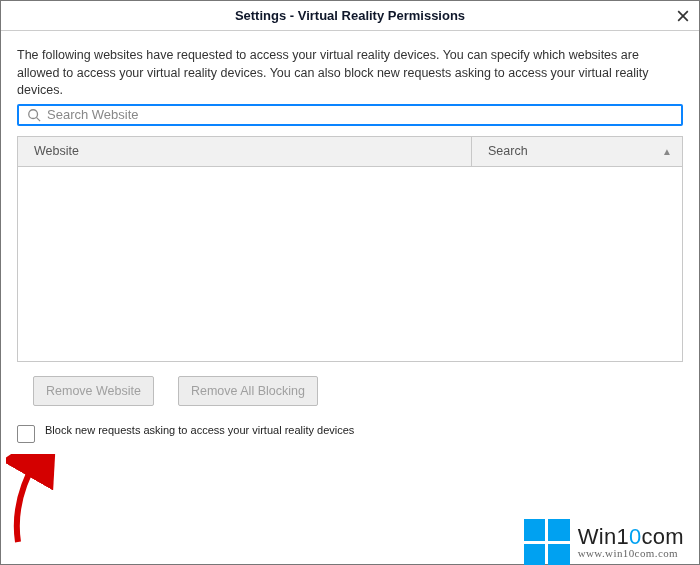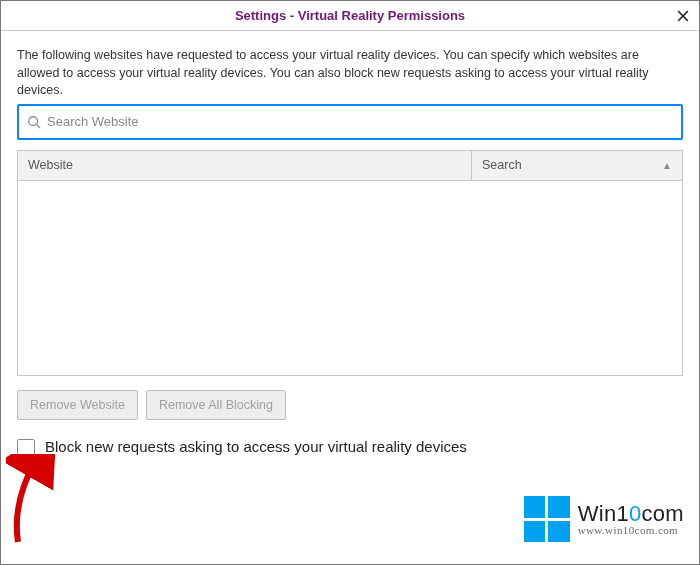--- a/index.html
+++ b/index.html
@@ -1,42 +1,42 @@
 <!DOCTYPE html>
 <html><head>
   <meta charset="utf-8">
   <style>
     * { box-sizing: border-box; margin: 0; padding: 0; }
     html, body { width: 700px; height: 565px; font-family: "Segoe UI", Arial, sans-serif; font-size: 13px; color: #0c0c0d; background: #fff; overflow: hidden; }
     .dialog { width: 700px; height: 565px; display: flex; flex-direction: column; border: 1px solid #777; }
     .titlebar { height: 30px; display: flex; align-items: center; justify-content: center; position: relative; border-bottom: 1px solid #ccc; background: #fff; }
-    .titlebar .title { font-weight: 600; font-size: 13px; color: #701a75; }
+    .titlebar .title { font-weight: 600; font-size: 13px; color: #0f172a; }
     .close-btn { position: absolute; right: 8px; top: 50%; transform: translateY(-50%); width: 16px; height: 16px; cursor: pointer; display: flex; align-items: center; justify-content: center; color: #333; font-size: 15px; }
     .content { padding: 16px 16px 12px 16px; display: flex; flex-direction: column; flex: 1; }
     .intro { font-size: 12.5px; color: #333; line-height: 1.4; margin-bottom: 4px; }
-    .search-wrap { border: 2px solid #0a84ff; border-radius: 2px; height: 36px; display: flex; align-items: center; padding: 0 8px; gap: 6px; margin-bottom: 10px; background: #fff; }
+    .search-wrap { border: 2px solid #0a84ff; border-radius: 2px; height: 22px; display: flex; align-items: center; padding: 0 8px; gap: 6px; margin-bottom: 10px; background: #fff; }
     .search-icon { width: 14px; height: 14px; color: #8a8a8a; flex-shrink: 0; }
     .search-input { flex: 1; border: none; outline: none; font-size: 13px; color: #333; height: 100%; background: transparent; }
     .search-input::placeholder { color: #888; }
     .table-header { display: flex; align-items: stretch; height: 30px; background: #f1f1f1; border: 1px solid #c8c8c8; border-bottom: none; }
-    .th { display: flex; align-items: center; padding: 0 10px; font-size: 12.5px; color: #555; }
+    .th { display: flex; align-items: center; padding: 0 16px; font-size: 12.5px; color: #555; }
     .th-website { flex: 1; }
     .th-divider { width: 1px; background: #c8c8c8; }
     .th-status { width: 210px; position: relative; }
     .sort-arrow { position: absolute; right: 10px; top: 50%; transform: translateY(-50%); font-size: 10px; color: #888; }
     .table-body { border: 1px solid #c8c8c8; height: 196px; background: #fff; }
     .buttons-row { display: flex; gap: 8px; margin-top: 14px; margin-bottom: 18px; }
-    .btn { height: 30px; padding: 0 12px; border: 1px solid #bdbdbd; background: #ededed; color: #a0a0a0; font-size: 12.5px; border-radius: 2px; cursor: default; }
+    .btn { height: 30px; padding: 0 12px; border: 1px solid #bdbdbd; background: #ededed; color: #a0a0a0; font-size: 12.5px; border-radius: 2px; cursor: default; margin-left: 16px; }
     .option-row { display: flex; align-items: flex-start; gap: 10px; }
     .checkbox { width: 18px; height: 18px; border: 1px solid #888; border-radius: 2px; background: #fff; flex-shrink: 0; margin-top: 1px; cursor: pointer; }
     .option-text { flex: 1; }
-    .option-label { font-size: 15px; color: #222; margin-bottom: 3px; }
+    .option-label { font-size: 11px; color: #222; margin-bottom: 3px; }
     .option-desc { font-size: 12px; color: #6d6d6d; line-height: 1.35; }
     .arrow-overlay { position: absolute; left: 6px; top: 454px; width: 60px; height: 90px; pointer-events: none; }
-    .watermark { position: absolute; right: 16px; bottom: 23px; display: flex; align-items: center; gap: 8px; pointer-events: none; }
+    .watermark { position: absolute; right: 16px; bottom: 0; display: flex; align-items: center; gap: 8px; pointer-events: none; }
     .winlogo { width: 46px; height: 46px; display: grid; grid-template-columns: 1fr 1fr; grid-template-rows: 1fr 1fr; gap: 3px; }
     .winlogo div { background: #00a1f1; }
     .wm-text { display: flex; flex-direction: column; line-height: 1.05; color: #222; }
     .wm-main { font-size: 22px; font-weight: 400; letter-spacing: 0.3px; }
     .wm-main .zero { color: #00a1f1; }
     .wm-sub { font-size: 11px; color: #666; letter-spacing: 0.4px; font-family: Liberation Serif, serif; }
   </style>
 </head>
 <body>
 

